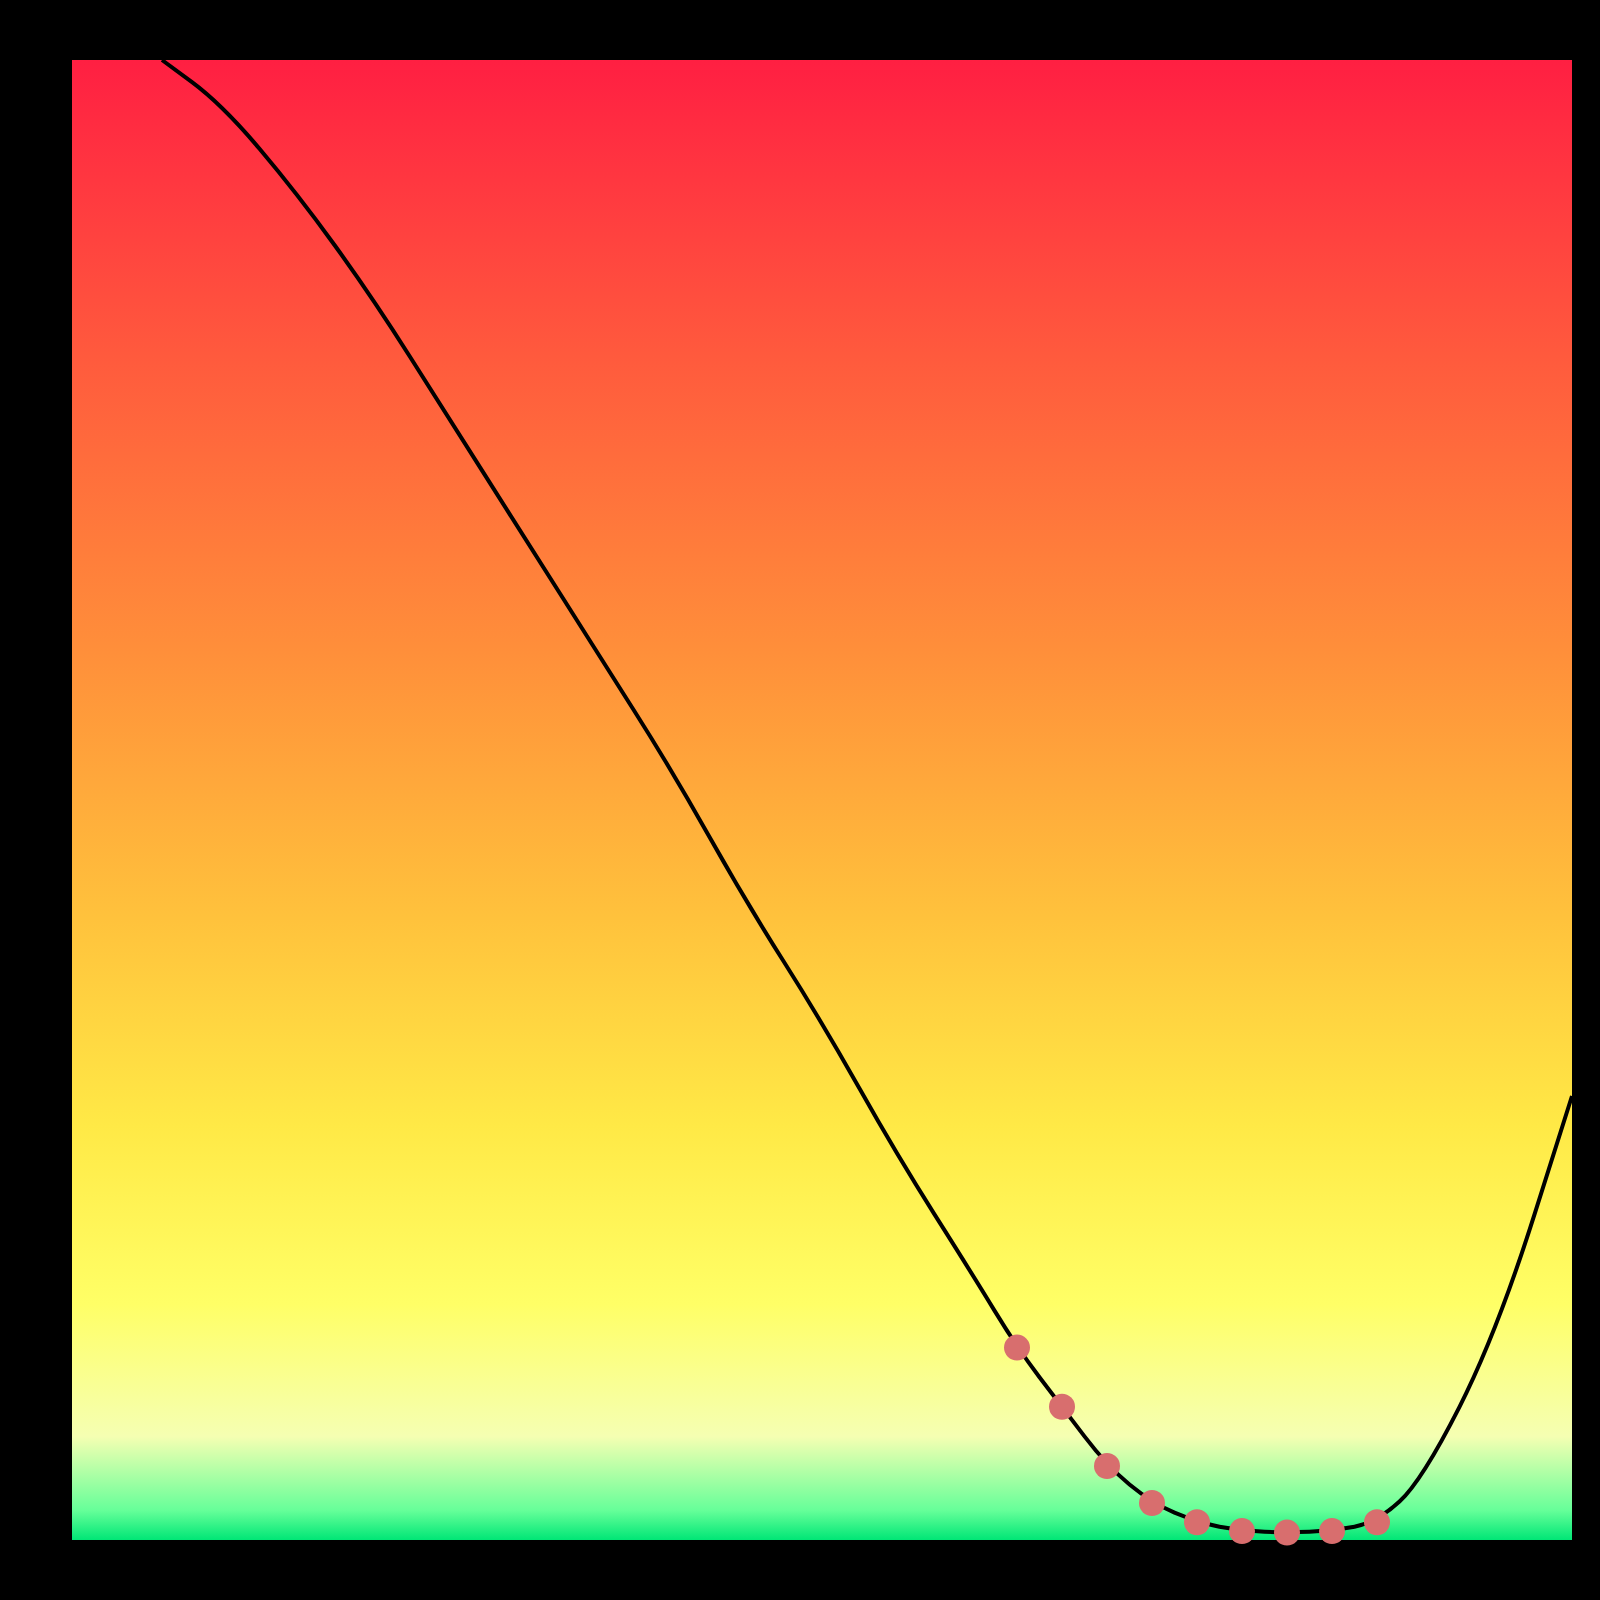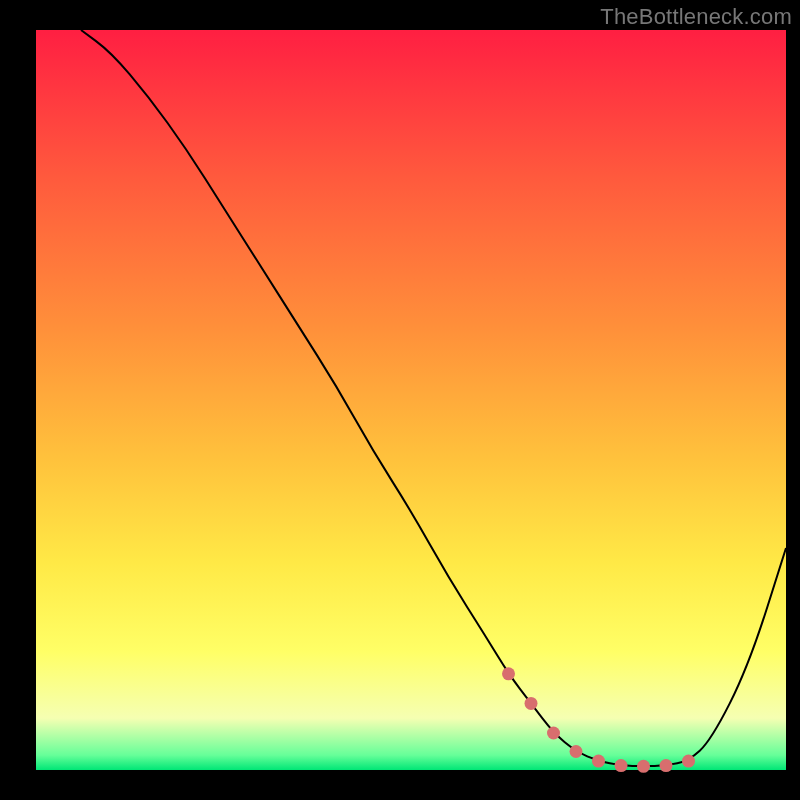--- a/index.html
+++ b/index.html
@@ -28,21 +28,20 @@
   svg {
     position: absolute;
     top: 0;
     left: 0;
   }
 </style>
 </head>
 <body>
 
 <div class="stage">
-  <div class="watermark">TheBottleneck.com</div>
 
   <svg id="chart-svg" width="800" height="800" viewBox="0 0 800 800">
     <defs>
       <linearGradient id="bg-grad" x1="0" y1="0" x2="0" y2="1">
           <stop offset="0%" stop-color="#ff1f42"></stop>
           <stop offset="20%" stop-color="#ff5a3d"></stop>
           <stop offset="40%" stop-color="#ff8f3a"></stop>
           <stop offset="57.99999999999999%" stop-color="#ffc23c"></stop>
           <stop offset="72%" stop-color="#ffe946"></stop>
           <stop offset="84%" stop-color="#ffff66"></stop>

